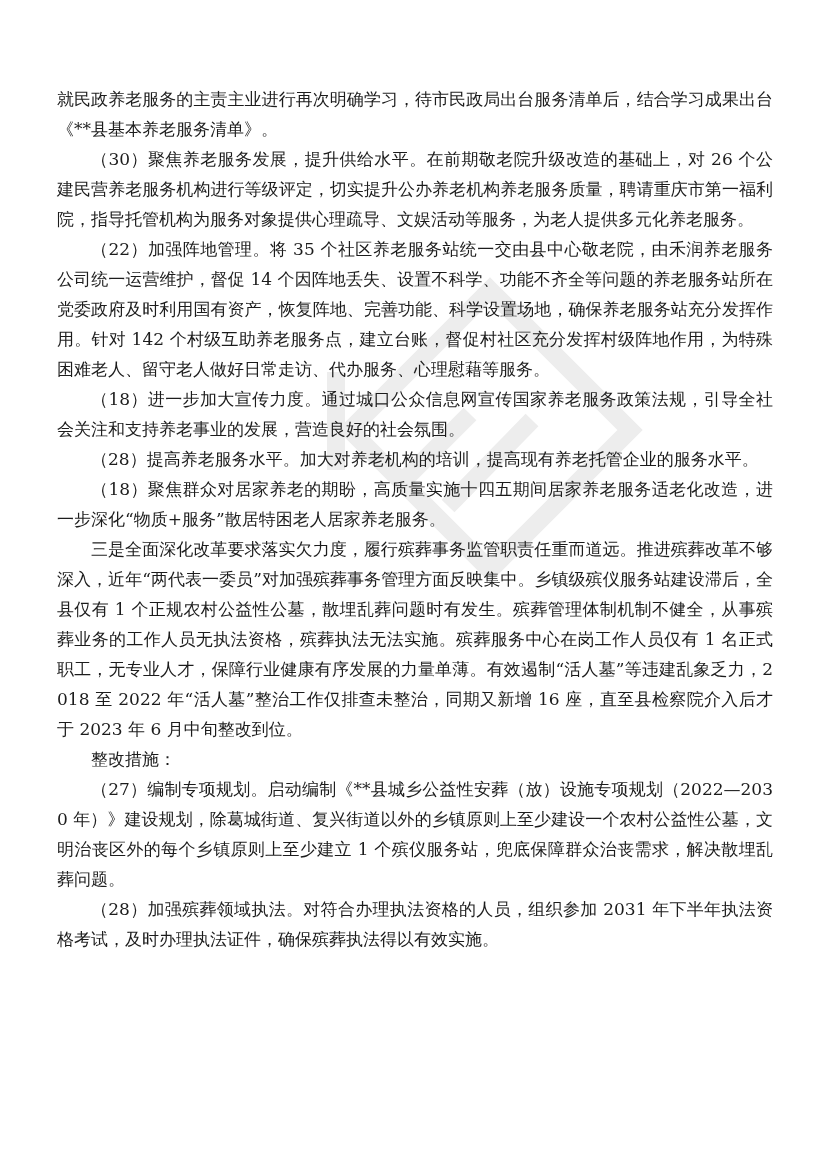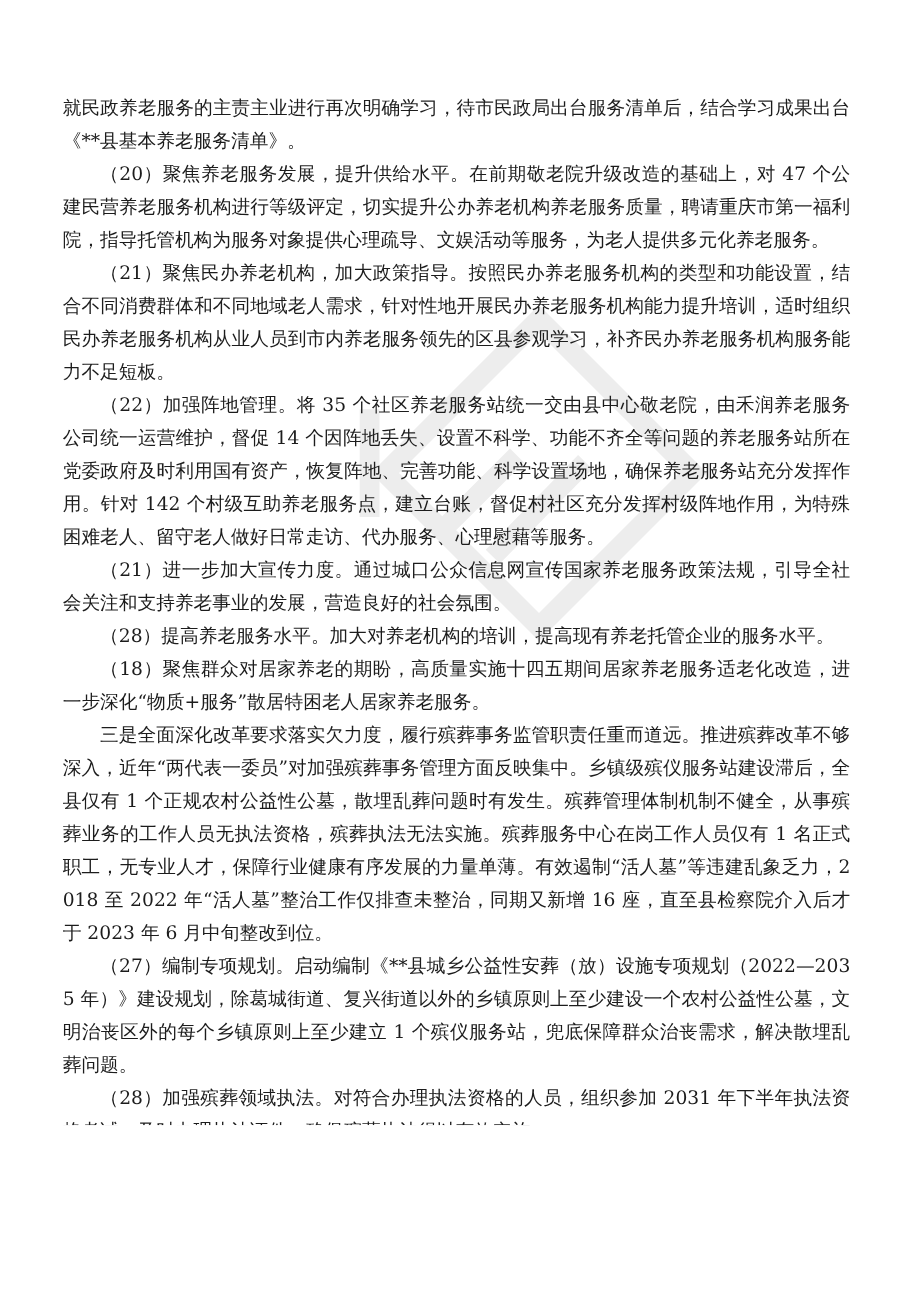--- a/index.html
+++ b/index.html
@@ -61,24 +61,24 @@
       <polygon points="490,1112 650,1272 490,1432 330,1272"></polygon>
       <polygon points="490,1160 602,1272 490,1384 378,1272" stroke-width="12"></polygon>
       <line x1="470" y1="1185" x2="520" y2="1160" stroke-width="14"></line>
       <line x1="455" y1="1172" x2="500" y2="1196" stroke-width="14"></line>
       <line x1="505" y1="1196" x2="560" y2="1170" stroke-width="14"></line>
     </g>
   </svg>
 
   <div class="text-layer">
     <p class="no-indent">就民政养老服务的主责主业进行再次明确学习，待市民政局出台服务清单后，结合学习成果出台《**县基本养老服务清单》。</p>
-    <p>（20）聚焦养老服务发展，提升供给水平。在前期敬老院升级改造的基础上，对 47 个公建民营养老服务机构进行等级评定，切实提升公办养老机构养老服务质量，聘请重庆市第一福利院，指导托管机构为服务对象提供心理疏导、文娱活动等服务，为老人提供多元化养老服务。</p>
-    <p>（21）聚焦民办养老机构，加大政策指导。按照民办养老服务机构的类型和功能设置，结合不同消费群体和不同地域老人需求，针对性地开展民办养老服务机构能力提升培训，适时组织民办养老服务机构从业人员到市内养老服务领先的区县参观学习，补齐民办养老服务机构服务能力不足短板。</p>
+    <p>（30）聚焦养老服务发展，提升供给水平。在前期敬老院升级改造的基础上，对 26 个公建民营养老服务机构进行等级评定，切实提升公办养老机构养老服务质量，聘请重庆市第一福利院，指导托管机构为服务对象提供心理疏导、文娱活动等服务，为老人提供多元化养老服务。</p>
     <p>（22）加强阵地管理。将 35 个社区养老服务站统一交由县中心敬老院，由禾润养老服务公司统一运营维护，督促 14 个因阵地丢失、设置不科学、功能不齐全等问题的养老服务站所在党委政府及时利用国有资产，恢复阵地、完善功能、科学设置场地，确保养老服务站充分发挥作用。针对 142 个村级互助养老服务点，建立台账，督促村社区充分发挥村级阵地作用，为特殊困难老人、留守老人做好日常走访、代办服务、心理慰藉等服务。</p>
-    <p>（21）进一步加大宣传力度。通过城口公众信息网宣传国家养老服务政策法规，引导全社会关注和支持养老事业的发展，营造良好的社会氛围。</p>
+    <p>（18）进一步加大宣传力度。通过城口公众信息网宣传国家养老服务政策法规，引导全社会关注和支持养老事业的发展，营造良好的社会氛围。</p>
     <p>（28）提高养老服务水平。加大对养老机构的培训，提高现有养老托管企业的服务水平。</p>
     <p>（18）聚焦群众对居家养老的期盼，高质量实施十四五期间居家养老服务适老化改造，进一步深化“物质+服务”散居特困老人居家养老服务。</p>
     <p>三是全面深化改革要求落实欠力度，履行殡葬事务监管职责任重而道远。推进殡葬改革不够深入，近年“两代表一委员”对加强殡葬事务管理方面反映集中。乡镇级殡仪服务站建设滞后，全县仅有 1 个正规农村公益性公墓，散埋乱葬问题时有发生。殡葬管理体制机制不健全，从事殡葬业务的工作人员无执法资格，殡葬执法无法实施。殡葬服务中心在岗工作人员仅有 1 名正式职工，无专业人才，保障行业健康有序发展的力量单薄。有效遏制“活人墓”等违建乱象乏力，2018 至 2022 年“活人墓”整治工作仅排查未整治，同期又新增 16 座，直至县检察院介入后才于 2023 年 6 月中旬整改到位。</p>
-    <p>（27）编制专项规划。启动编制《**县城乡公益性安葬（放）设施专项规划（2022—2035 年）》建设规划，除葛城街道、复兴街道以外的乡镇原则上至少建设一个农村公益性公墓，文明治丧区外的每个乡镇原则上至少建立 1 个殡仪服务站，兜底保障群众治丧需求，解决散埋乱葬问题。</p>
+    <p>整改措施：</p>
+    <p>（27）编制专项规划。启动编制《**县城乡公益性安葬（放）设施专项规划（2022—2030 年）》建设规划，除葛城街道、复兴街道以外的乡镇原则上至少建设一个农村公益性公墓，文明治丧区外的每个乡镇原则上至少建立 1 个殡仪服务站，兜底保障群众治丧需求，解决散埋乱葬问题。</p>
     <p>（28）加强殡葬领域执法。对符合办理执法资格的人员，组织参加 2031 年下半年执法资格考试，及时办理执法证件，确保殡葬执法得以有效实施。</p>
   </div>
 
 </div>
 
 </body></html>

